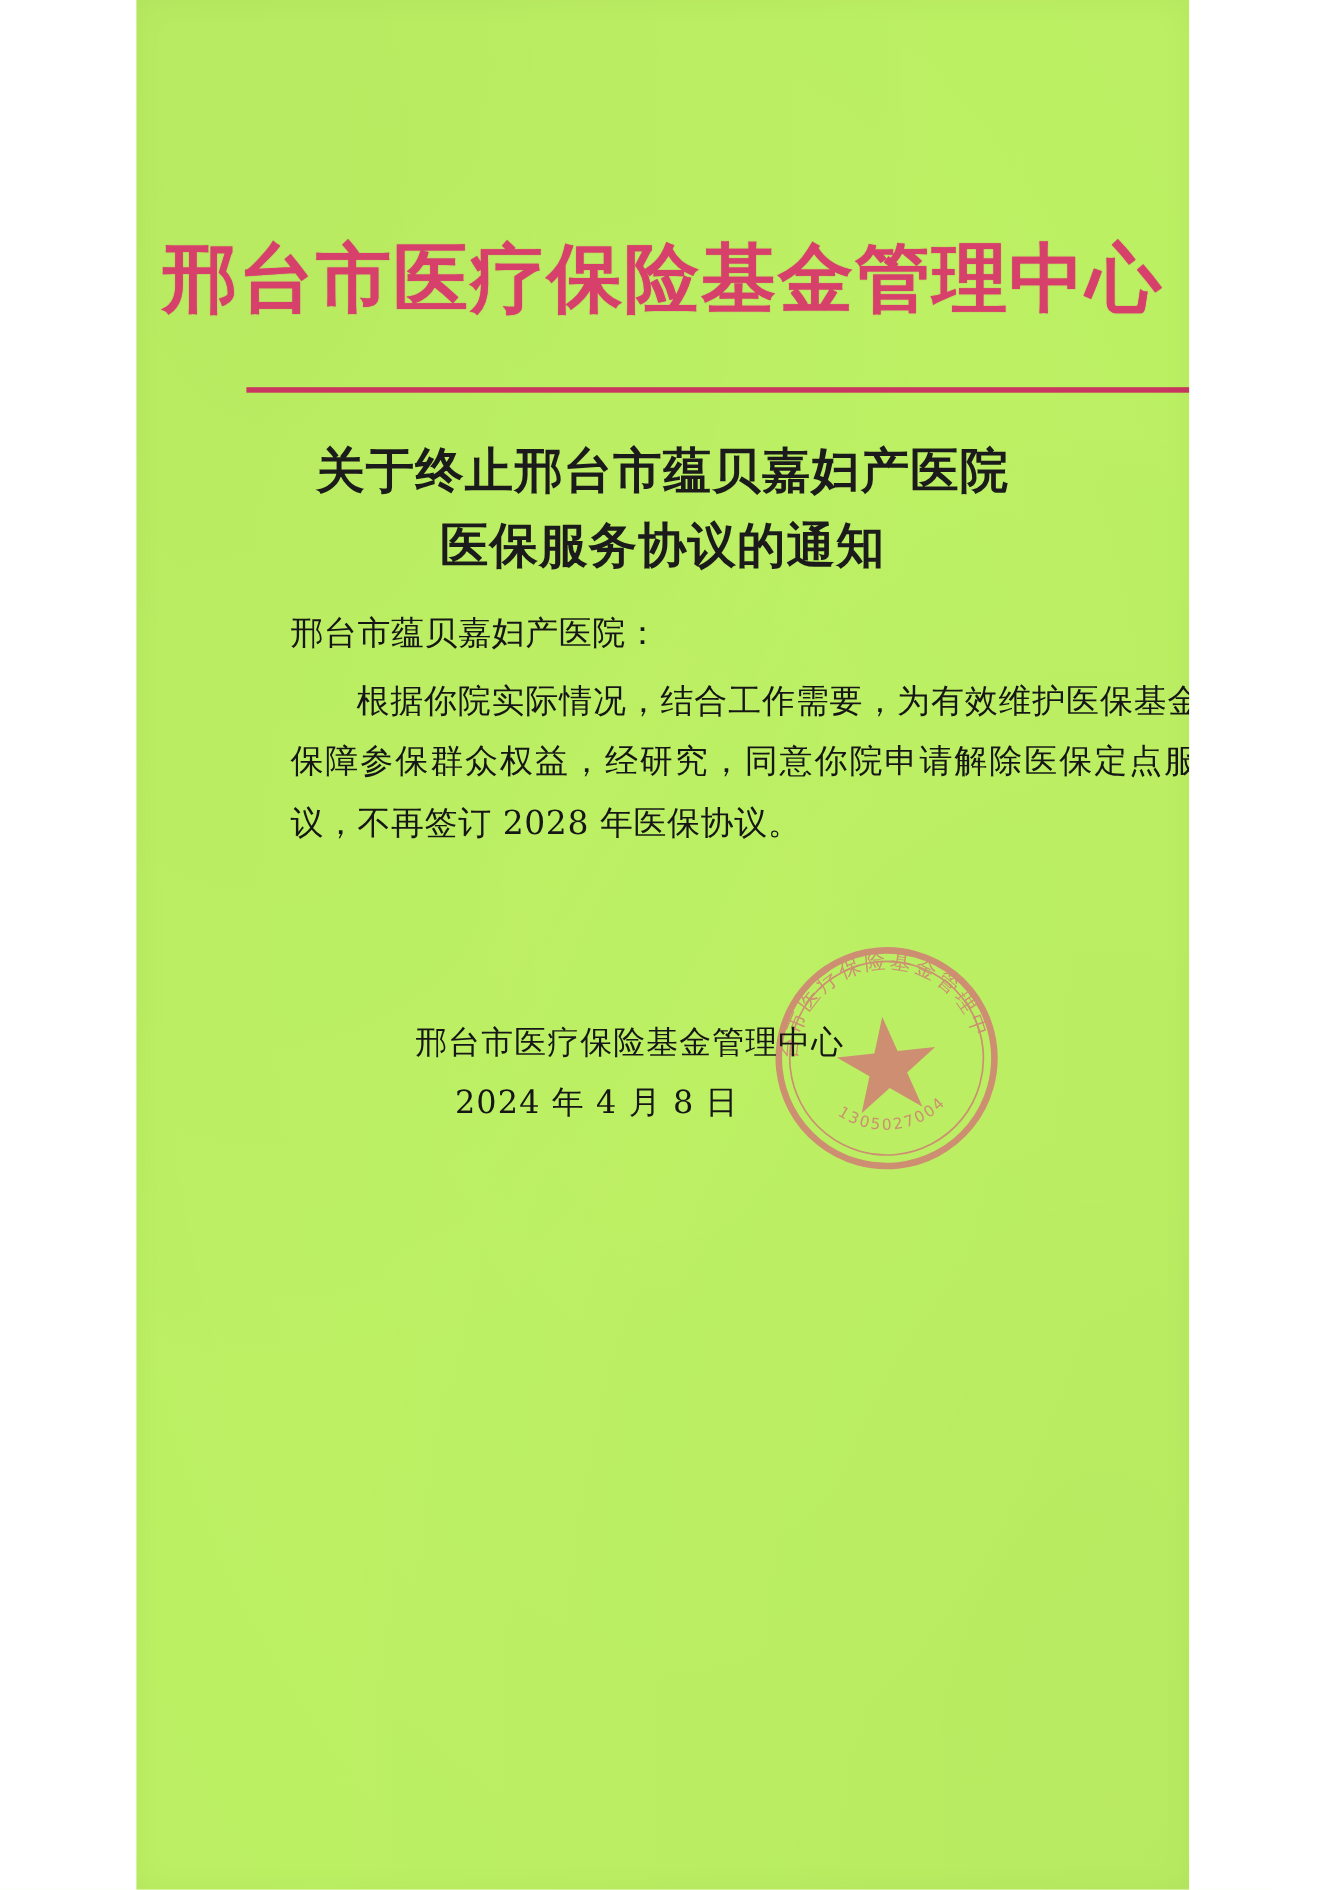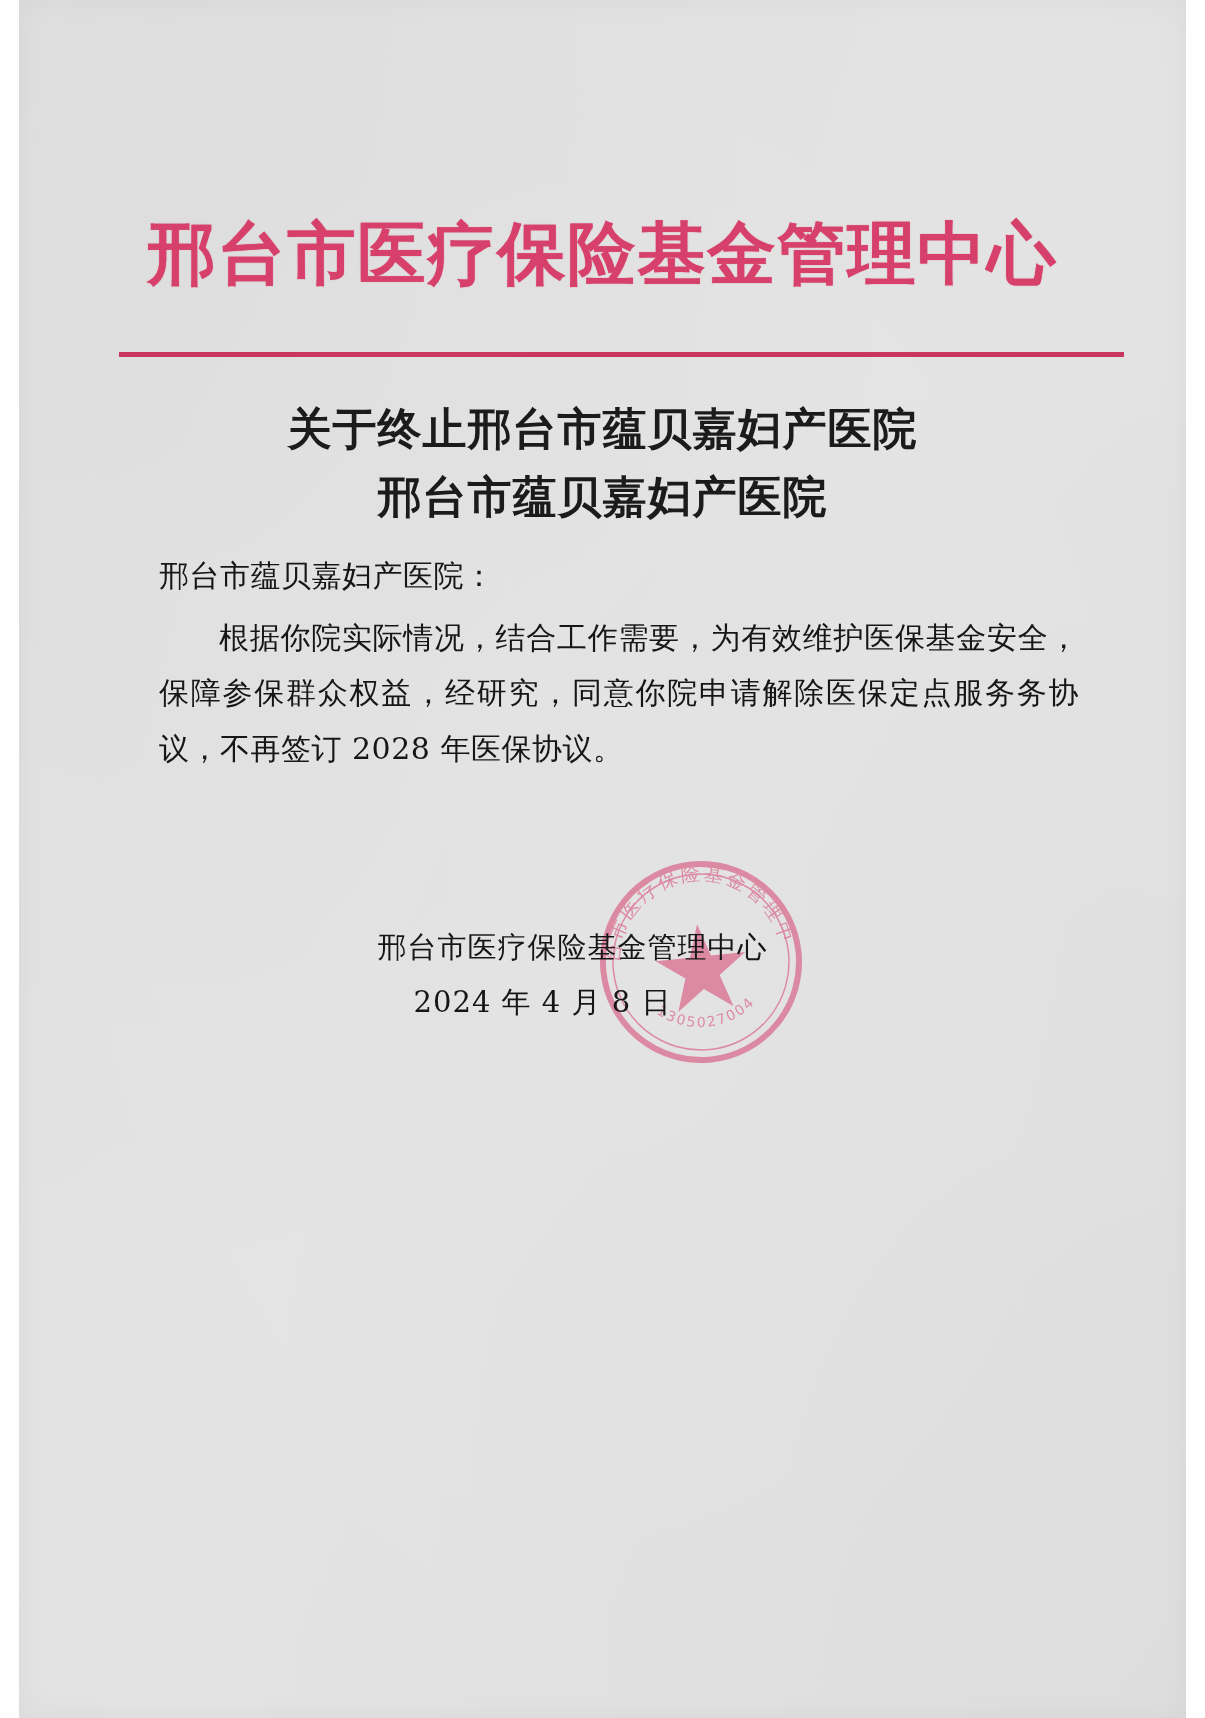--- a/index.html
+++ b/index.html
@@ -5,24 +5,24 @@
   html, body {
     margin: 0;
     padding: 0;
     background: #ffffff;
   }
   body {
     font-family: "DejaVu Sans", sans-serif;
   }
   .page {
     position: relative;
-    width: 1167px;
+    width: 957px;
     height: 1718px;
     margin: 0 auto;
-    background: #e5e5e5;
+    background: #bef264;
     overflow: hidden;
   }
   
   .paper-tint {
     position: absolute;
     inset: 0;
     background:
       radial-gradient(ellipse at 12% 8%, rgba(0,0,0,0.022), rgba(0,0,0,0) 55%),
       radial-gradient(ellipse at 92% 94%, rgba(0,0,0,0.025), rgba(0,0,0,0) 60%),
       radial-gradient(ellipse at 50% 50%, rgba(255,255,255,0.0), rgba(0,0,0,0.012) 100%);
@@ -139,21 +139,21 @@
 
   <div class="paper-tint"></div>
 
   <div class="letterhead">
     <div class="letterhead-title">邢台市医疗保险基金管理中心</div>
   </div>
   <div class="letterhead-rule"></div>
 
   <div class="doc-title">
     <div>关于终止邢台市蕴贝嘉妇产医院</div>
-    <div>邢台市蕴贝嘉妇产医院</div>
+    <div>医保服务协议的通知</div>
   </div>
 
   <div class="body-block">
     <p class="addressee">邢台市蕴贝嘉妇产医院：</p>
     <p class="para">根据你院实际情况，结合工作需要，为有效维护医保基金安全，保障参保群众权益，经研究，同意你院申请解除医保定点服务务协议，不再签订 2028 年医保协议。</p>
   </div>
 
   <div class="seal">
     <svg viewBox="0 0 220 220" width="220" height="220" aria-hidden="true">
       <defs>

